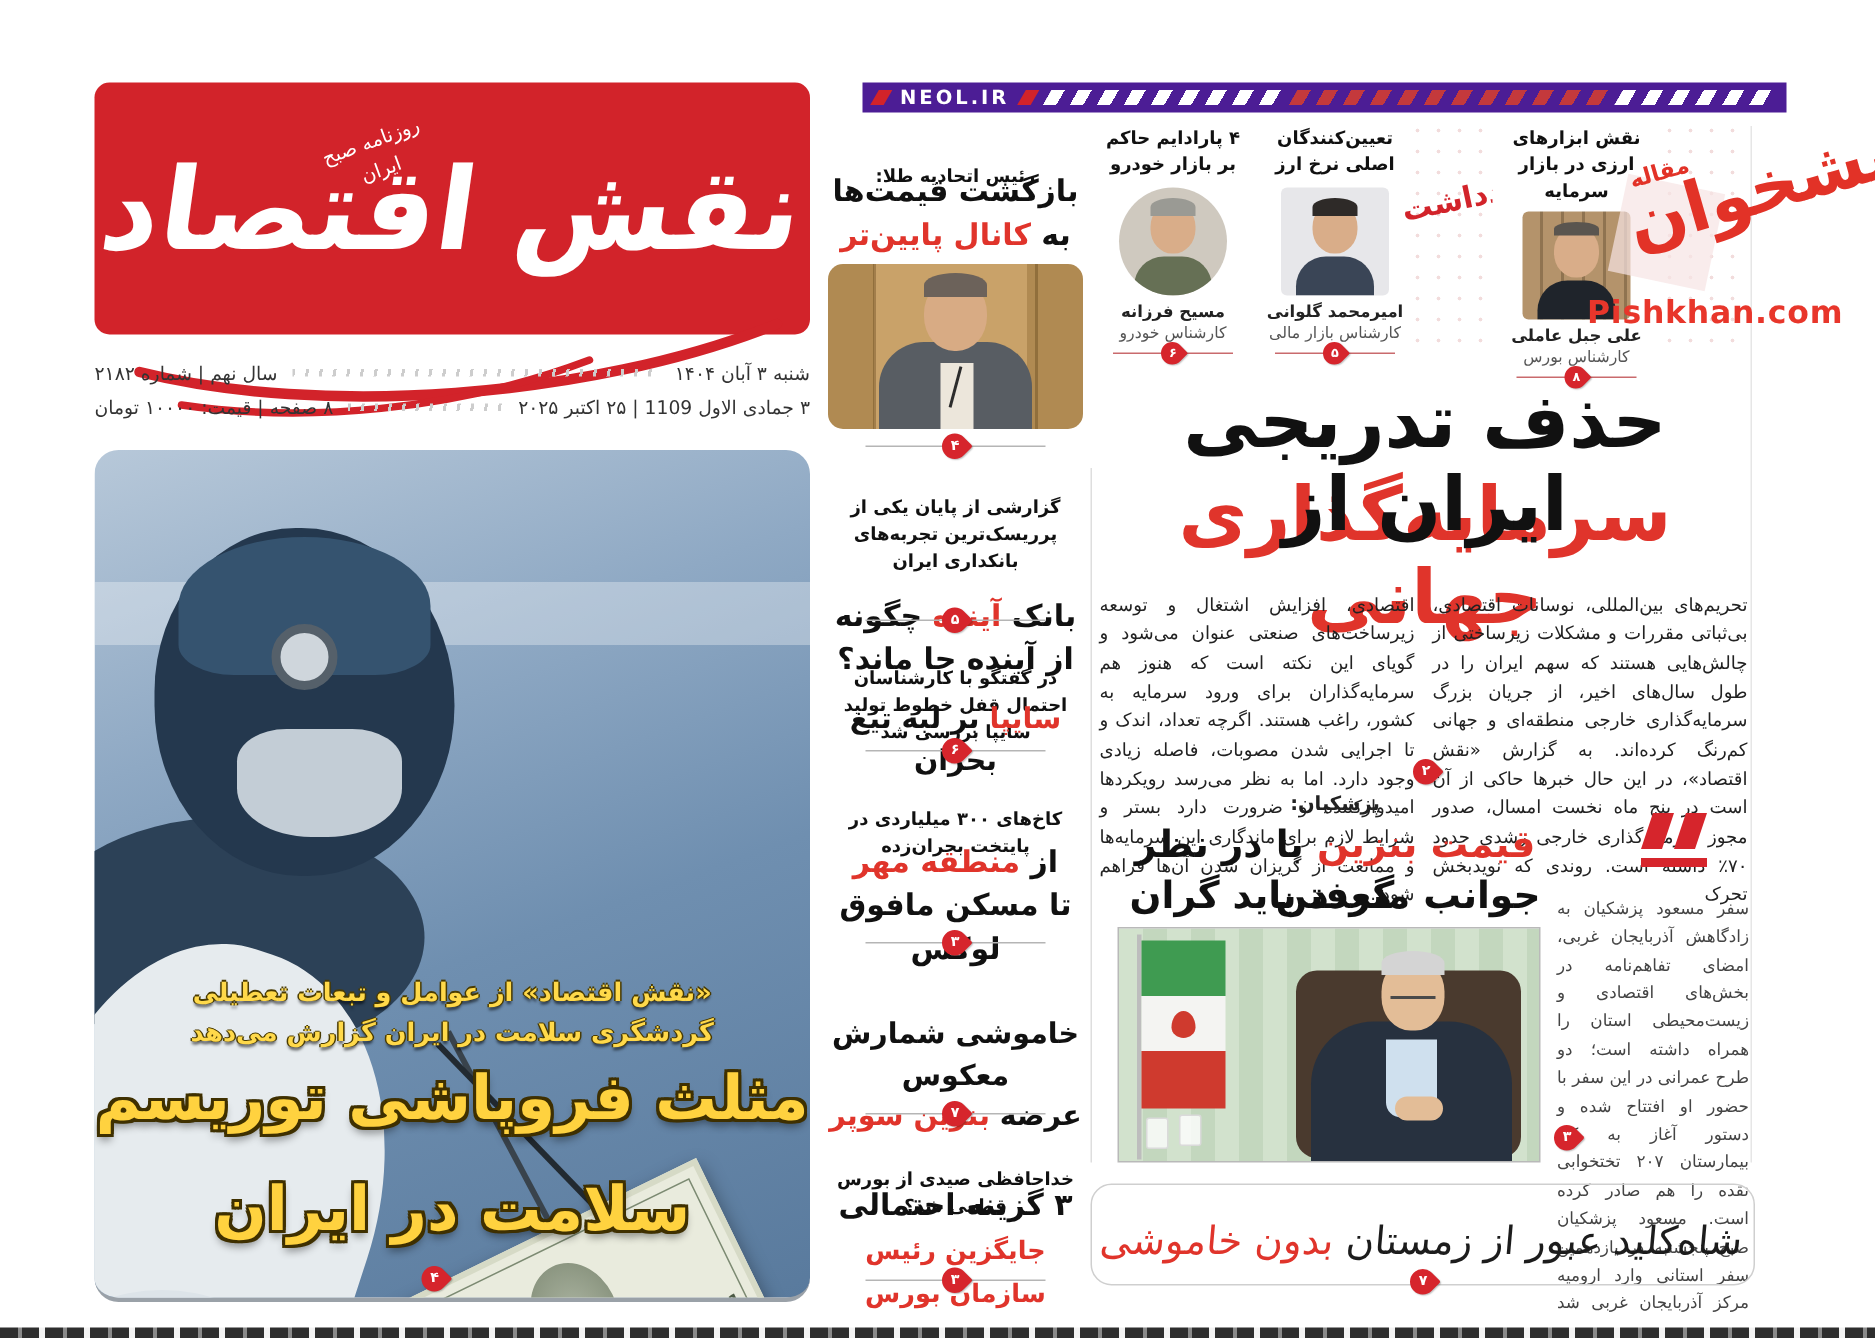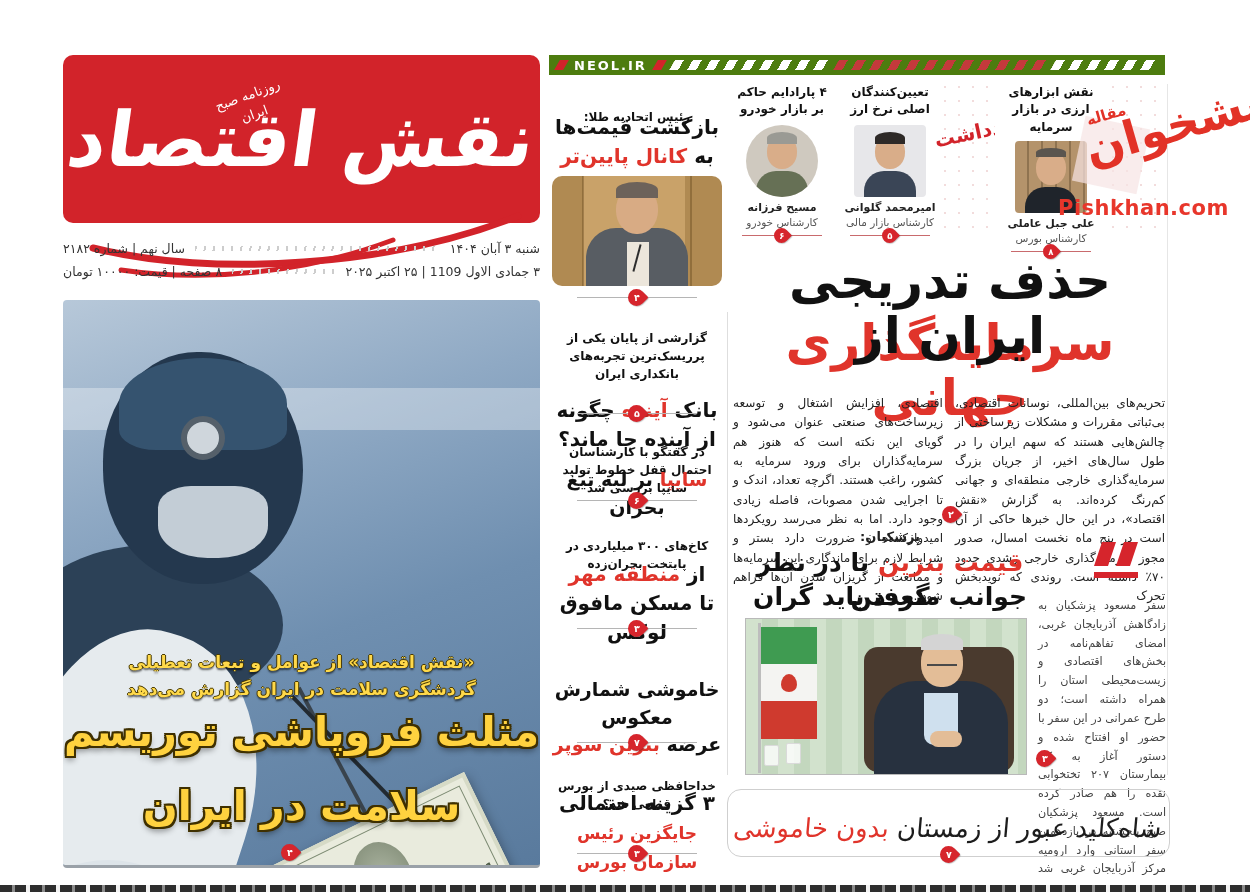--- a/index.html
+++ b/index.html
@@ -10,21 +10,21 @@
   .logo-main{position:absolute;inset:0;display:flex;align-items:center;justify-content:center;
              color:#fff;font-size:76px;font-weight:bold;transform:skewX(-8deg);direction:rtl;white-space:nowrap;}
   .logo-sub{position:absolute;left:31%;top:18%;width:80px;transform:rotate(-20deg);color:#fff;
             font-size:13px;line-height:1.5;text-align:center;direction:rtl;}
   .swoosh{position:absolute;left:63px;top:208px;}
   .dateline{position:absolute;left:63px;top:237px;width:477px;direction:rtl;font-size:12.5px;color:#333;}
   .dl-row{display:flex;align-items:center;height:23px;}
   .dl-row .txt{white-space:nowrap;}
   .leader{flex:1;height:5px;margin:0 10px;background:repeating-linear-gradient(100deg,#cdcdcd 0 2px,transparent 2px 9px);}
   
-  .neol{position:absolute;left:549px;top:55px;width:616px;height:20px;background:#4d7c0f;
+  .neol{position:absolute;left:575px;top:55px;width:616px;height:20px;background:#4c1d95;
         display:flex;align-items:center;gap:8px;padding:0 8px;box-sizing:border-box;}
   .neol .brand{color:#fff;font-weight:bold;font-size:13px;letter-spacing:2px;}
   .dash{width:9px;height:10px;transform:skewX(-30deg);background:#d2232a;flex:0 0 auto;}
   .dashes-w{height:10px;transform:skewX(-30deg);background:repeating-linear-gradient(90deg,#fff 0 9px,transparent 9px 18px);}
   .dashes-r{height:10px;transform:skewX(-30deg);background:repeating-linear-gradient(90deg,#c4393c 0 9px,transparent 9px 18px);}
   .red{color:#e0342b;}
   .pin{position:absolute;width:17px;height:17px;background:#d6252c;border-radius:50% 50% 8% 50%;
        transform:rotate(-45deg);display:flex;align-items:center;justify-content:center;box-shadow:0 1px 1px rgba(0,0,0,.25);}
   .pin>span{transform:rotate(45deg);color:#fff;font-size:9.5px;font-weight:bold;}
   .divider{position:absolute;left:577px;width:120px;border-top:1px solid #b5b5b5;}
@@ -88,21 +88,21 @@
   .pz-glasses{position:absolute;left:181px;top:38px;width:30px;height:7px;border-bottom:2px solid #4a4a4a;}
   .pz-hands{position:absolute;left:184px;top:112px;width:32px;height:16px;background:#e3bd97;border-radius:8px;}
   .pz-glass{position:absolute;width:13px;height:19px;background:rgba(255,255,255,.8);border:1px solid #dadada;border-radius:2px;}
   .quote-icon{position:absolute;left:1092px;top:540px;}
   
   .winter-box{position:absolute;left:727px;top:789px;width:441px;height:66px;border:1px solid #cfcfcf;border-radius:14px;}
   .winter-kicker{position:absolute;left:727px;top:798px;width:441px;text-align:center;direction:rtl;font-size:11.5px;color:#333;}
   .winter-h{position:absolute;left:727px;top:813px;width:441px;text-align:center;direction:rtl;
             font-size:26px;color:#1c1c1c;transform:skewX(-5deg);}
   
-  .photo-story{position:absolute;left:63px;top:300px;width:477px;height:565px;border-radius:4px;overflow:hidden;
+  .photo-story{position:absolute;left:63px;top:300px;width:477px;height:565px;border-radius:16px;overflow:hidden;
                border-bottom:3px solid #9aa1a8;
                background:linear-gradient(160deg,#b7c8d9 0%,#8fa9c4 30%,#6f8fb0 58%,#597a9d 100%);}
   .ps-shine{position:absolute;left:0;right:0;top:88px;height:42px;background:rgba(255,255,255,.32);}
   .ps-shoulder{position:absolute;left:-40px;top:245px;width:260px;height:160px;background:#2c4157;border-radius:50%;}
   .ps-head{position:absolute;left:40px;top:52px;width:200px;height:232px;background:#24384e;border-radius:48% 52% 50% 50%;}
   .ps-cap{position:absolute;left:56px;top:58px;width:168px;height:92px;background:#35536f;border-radius:50% 50% 22% 22%;}
   .ps-loupe{position:absolute;left:118px;top:116px;width:32px;height:32px;background:#cfd6dc;border:6px solid #55606a;border-radius:50%;}
   .ps-mask{position:absolute;left:95px;top:186px;width:110px;height:72px;background:#c3cdd6;border-radius:30% 30% 45% 45%;}
   .ps-glove{position:absolute;left:-45px;top:330px;width:235px;height:330px;background:#e6ebee;border-radius:45% 55% 40% 60%;transform:rotate(18deg);}
   .ps-glove2{position:absolute;left:-70px;top:560px;width:230px;height:230px;background:#dde4e9;border-radius:50%;}

